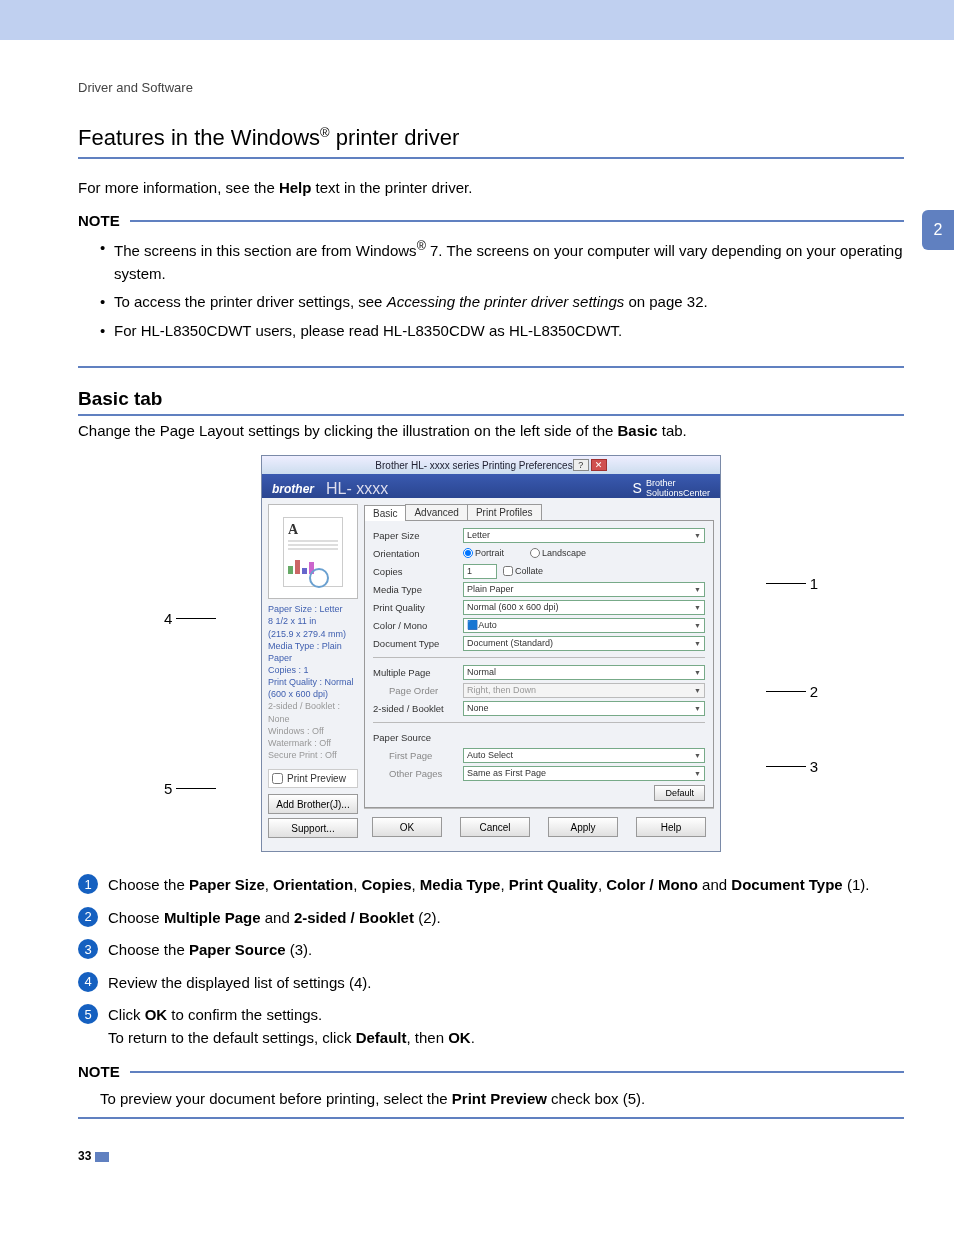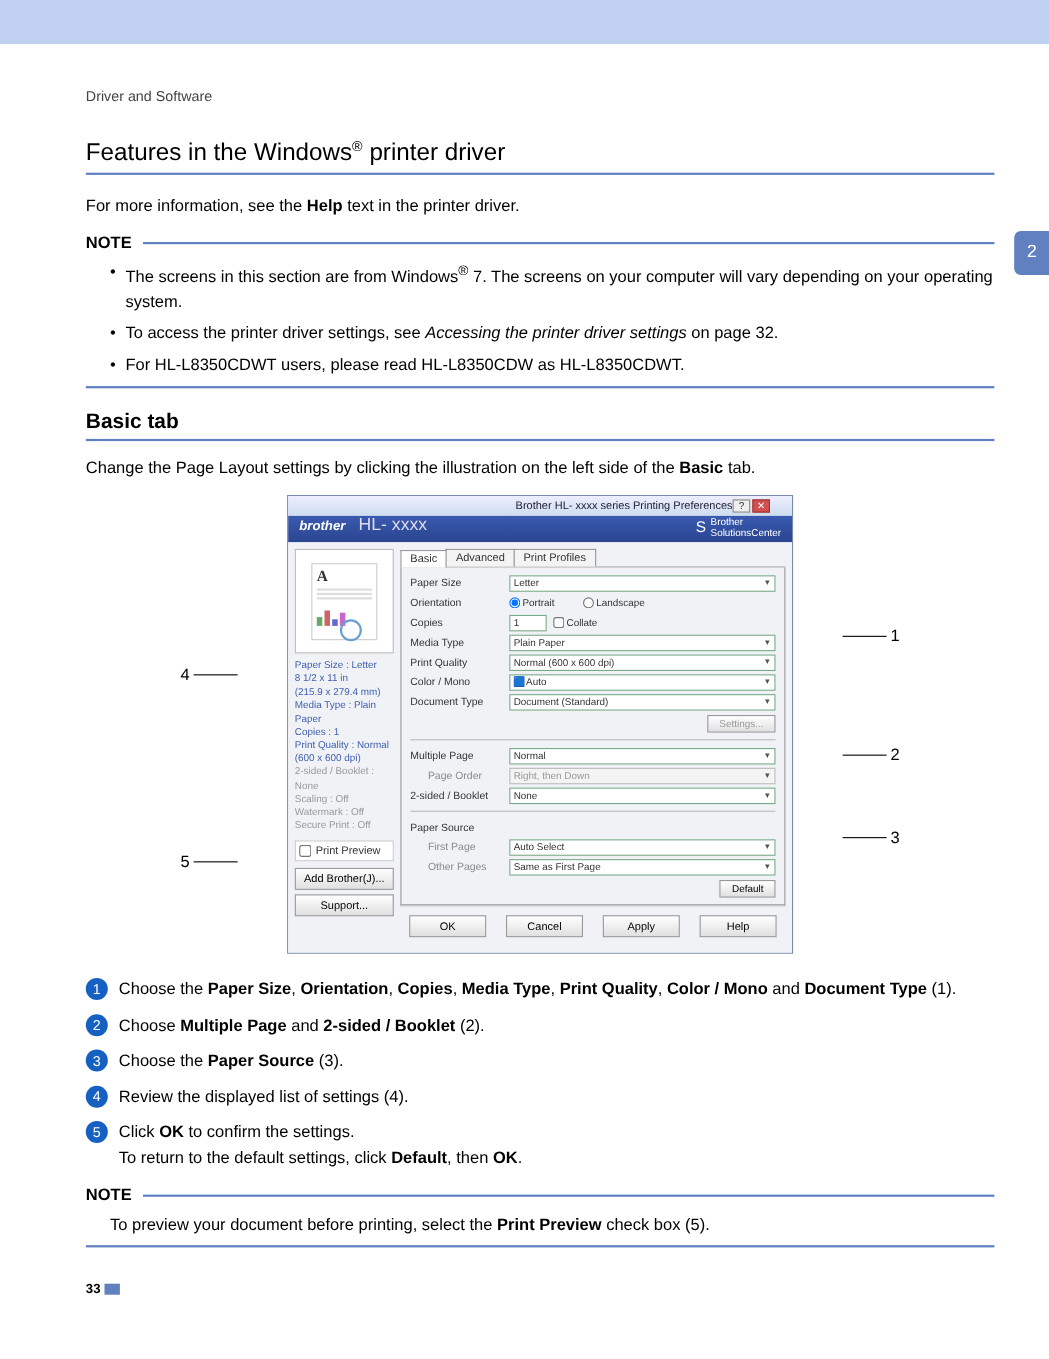--- a/index.html
+++ b/index.html
@@ -3,38 +3,38 @@
 <meta charset="utf-8">
 <style>
 *{box-sizing:border-box;margin:0;padding:0}
 body{font-family:Arial,Helvetica,sans-serif;font-size:15px;color:#000;background:#fff;width:954px}
 .topbar{height:40px;background:#c0d0f0}
 .page{padding:40px 50px 30px 78px;position:relative}
 .breadcrumb{font-size:13px;color:#444;margin-bottom:30px}
 .chapter-tab{position:absolute;right:0;top:170px;width:32px;height:40px;background:#6080c0;color:#fff;font-size:16px;display:flex;align-items:center;justify-content:center;border-radius:6px 0 0 6px}
 h1{font-size:22px;font-weight:normal;margin-bottom:4px;border-bottom:2px solid #6080c0;padding-bottom:6px;margin-bottom:18px}
 h1 sup{font-size:13px}
-h2{font-size:19px;font-weight:bold;border-bottom:2px solid #6080c0;padding-bottom:4px;margin:20px 0 14px}
+h2{font-size:19px;font-weight:bold;border-bottom:2px solid #6080c0;padding-bottom:4px;margin:20px 0 4px}
 .intro{margin-bottom:14px;line-height:1.4}
 .note-head{display:flex;align-items:center;margin:12px 0 8px}
 .note-head b{font-size:15px;margin-right:10px}
 .note-head .line{flex:1;height:2px;background:#6080c0}
 .note-rule{height:2px;background:#6080c0;margin:6px 0 18px}
-ul.bul{list-style:none;padding-left:22px;margin-bottom:8px}
+ul.bul{list-style:none;padding-left:22px;margin-bottom:24px}
 ul.bul li{position:relative;padding-left:14px;line-height:1.5;margin-bottom:6px}
 ul.bul li::before{content:"•";position:absolute;left:0}
 .note-body{padding-left:22px;line-height:1.5;margin-bottom:6px}
 .diagram{margin:14px auto 22px;width:570px;position:relative}
 .dialog{width:460px;margin:0 auto;border:1px solid #7a8aa8;background:#f0f2f6;font-size:10px;color:#333}
-.tbar{background:linear-gradient(#eef,#cde);height:18px;display:flex;align-items:center;padding:0 20px;justify-content:flex-end}
+.tbar{background:linear-gradient(#eef,#cde);height:18px;display:flex;align-items:center;padding:0 4px;justify-content:center}
 .tbar-title{color:#223}
 .tbar-btns{display:flex;gap:2px}
 .tbar-btns span{width:16px;height:12px;border:1px solid #888;background:#eee;font-size:9px;text-align:center;line-height:10px}
 .tbar-btns .cx{background:#d05050;color:#fff;border-color:#a03030}
-.brand{background:linear-gradient(#3a5ab0,#2a4590);height:24px;display:flex;align-items:flex-start;justify-content:space-between;padding:0 10px;color:#fff}
+.brand{background:linear-gradient(#3a5ab0,#2a4590);height:24px;display:flex;align-items:flex-end;justify-content:space-between;padding:0 10px;color:#fff}
 .brand-l{display:flex;align-items:center;gap:12px}
 .brand-logo{font-weight:bold;font-style:italic;font-size:12px}
 .brand-model{font-size:16px;color:#dde}
 .brand-r{display:flex;align-items:center;gap:4px;font-size:9px}
 .dbody{display:flex;background:#f0f2f6;padding:6px;gap:6px}
 .left-pane{width:135px}
 .preview-box{border:1px solid #bbb;background:#fff;height:95px;display:flex;align-items:center;justify-content:center;margin-bottom:4px;position:relative}
 .preview-box .doc{width:60px;height:70px;border:1px solid #ccc;background:#fff;position:relative;padding:4px}
 .preview-box .doc .aa{font-family:serif;font-weight:bold;font-size:14px}
 .preview-box .doc .ln{height:2px;background:#ddd;margin:2px 0}
@@ -155,21 +155,21 @@
             <div class="mag"></div>
           </div>
           <div class="settings-list">
             <div>Paper Size : Letter</div>
             <div>8 1/2 x 11 in</div>
             <div>(215.9 x 279.4 mm)</div>
             <div>Media Type : Plain Paper</div>
             <div>Copies : 1</div>
             <div>Print Quality : Normal (600 x 600 dpi)</div>
             <div class="dim">2-sided / Booklet : None</div>
-            <div class="dim">Scaling : Off</div>
+            <div class="dim">Windows : Off</div>
             <div class="dim">Watermark : Off</div>
             <div class="dim">Secure Print : Off</div>
           </div>
           <div class="chk-row">
             <input type="checkbox" style="">
             <span>Print Preview</span>
           </div>
           <button class="pane-btn">Add Brother(J)...</button>
           <button class="pane-btn">Support...</button>
         </div>
@@ -242,23 +242,20 @@
               </div>
             <div class="frow">
                 <div class="flab">Document Type</div>
                 <div class="fval">
                   <div class="sel">
                     <span>Document (Standard)</span>
                     <span class="tri">▼</span>
                   </div>
                 </div>
               </div>
-            <div class="btn-row">
-                <button class="sbtn dis">Settings...</button>
-              </div>
             <div class="sep-line"></div>
             <div class="frow">
                 <div class="flab">Multiple Page</div>
                 <div class="fval">
                   <div class="sel">
                     <span>Normal</span>
                     <span class="tri">▼</span>
                   </div>
                 </div>
               </div>

